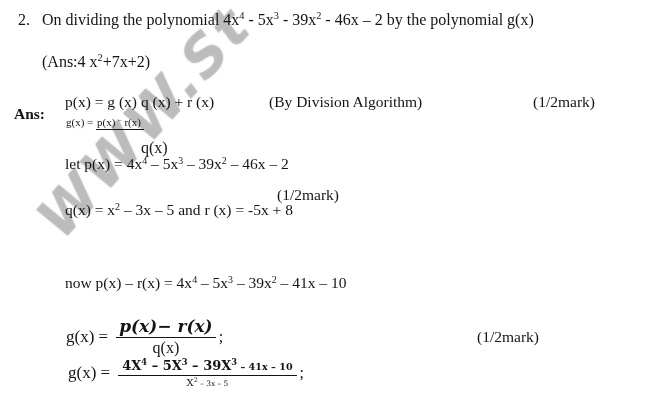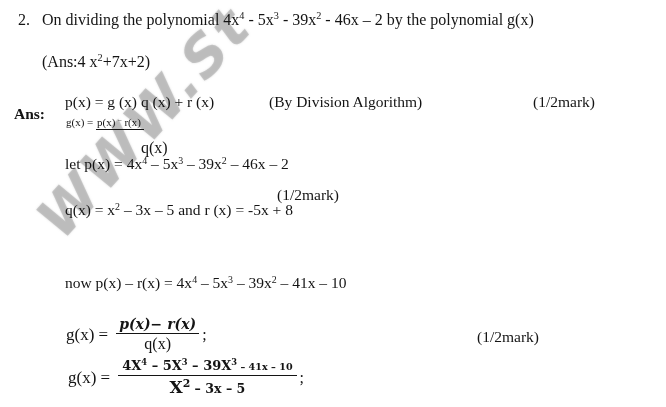--- a/index.html
+++ b/index.html
@@ -24,28 +24,28 @@
   .seg-small { font-size:74%; }
   .gx-line { font-size:11px; }
   .gx-num { border-bottom:1.2px solid #141414; padding:0 3px 1px 1px; }
   .gx-den { font-size:16px; }
   .fracrow { position:absolute; display:flex; align-items:center; white-space:nowrap; }
   .frac { display:inline-flex; flex-direction:column; align-items:center; margin:0 3px; }
   .lhs { font-size:17px; margin-right:5px; }
   .semi { font-size:16px; }
   .f1-num {
     font-family:"DejaVu Serif", serif; font-style:italic; font-weight:bold;
-    font-size:14px; padding:0 3px 1px; border-bottom:1.4px solid #141414;
+    font-size:17px; padding:0 3px 1px; border-bottom:1.4px solid #141414;
   }
   .f1-den { font-size:16px; padding-top:1px; }
   .f2-num {
     font-family:"DejaVu Serif", serif; font-weight:bold;
     font-size:13px; padding:0 4px 2px; border-bottom:1.4px solid #141414;
   }
-  .f2-den { font-family:"DejaVu Serif", serif; font-weight:bold; font-size:17px; padding-top:1px; }
+  .f2-den { font-family:"DejaVu Serif", serif; font-weight:normal; font-size:10px; padding-top:1px; }
 </style>
 </head>
 <body>
 
 <div class="page">
 
   <div class="wm">WWW.St</div>
 
   <div class="line qtext" style="left:18px; top:9px;">2.</div>
   <div class="line qtext" style="left:42px; top:9px;"><span class="seg-txt">On dividing the polynomial 4x</span><span class="seg-sup">4</span><span class="seg-txt"> - 5x</span><span class="seg-sup">3</span><span class="seg-txt"> - 39x</span><span class="seg-sup">2</span><span class="seg-txt"> - 46x – 2 by the polynomial g(x)</span></div>

